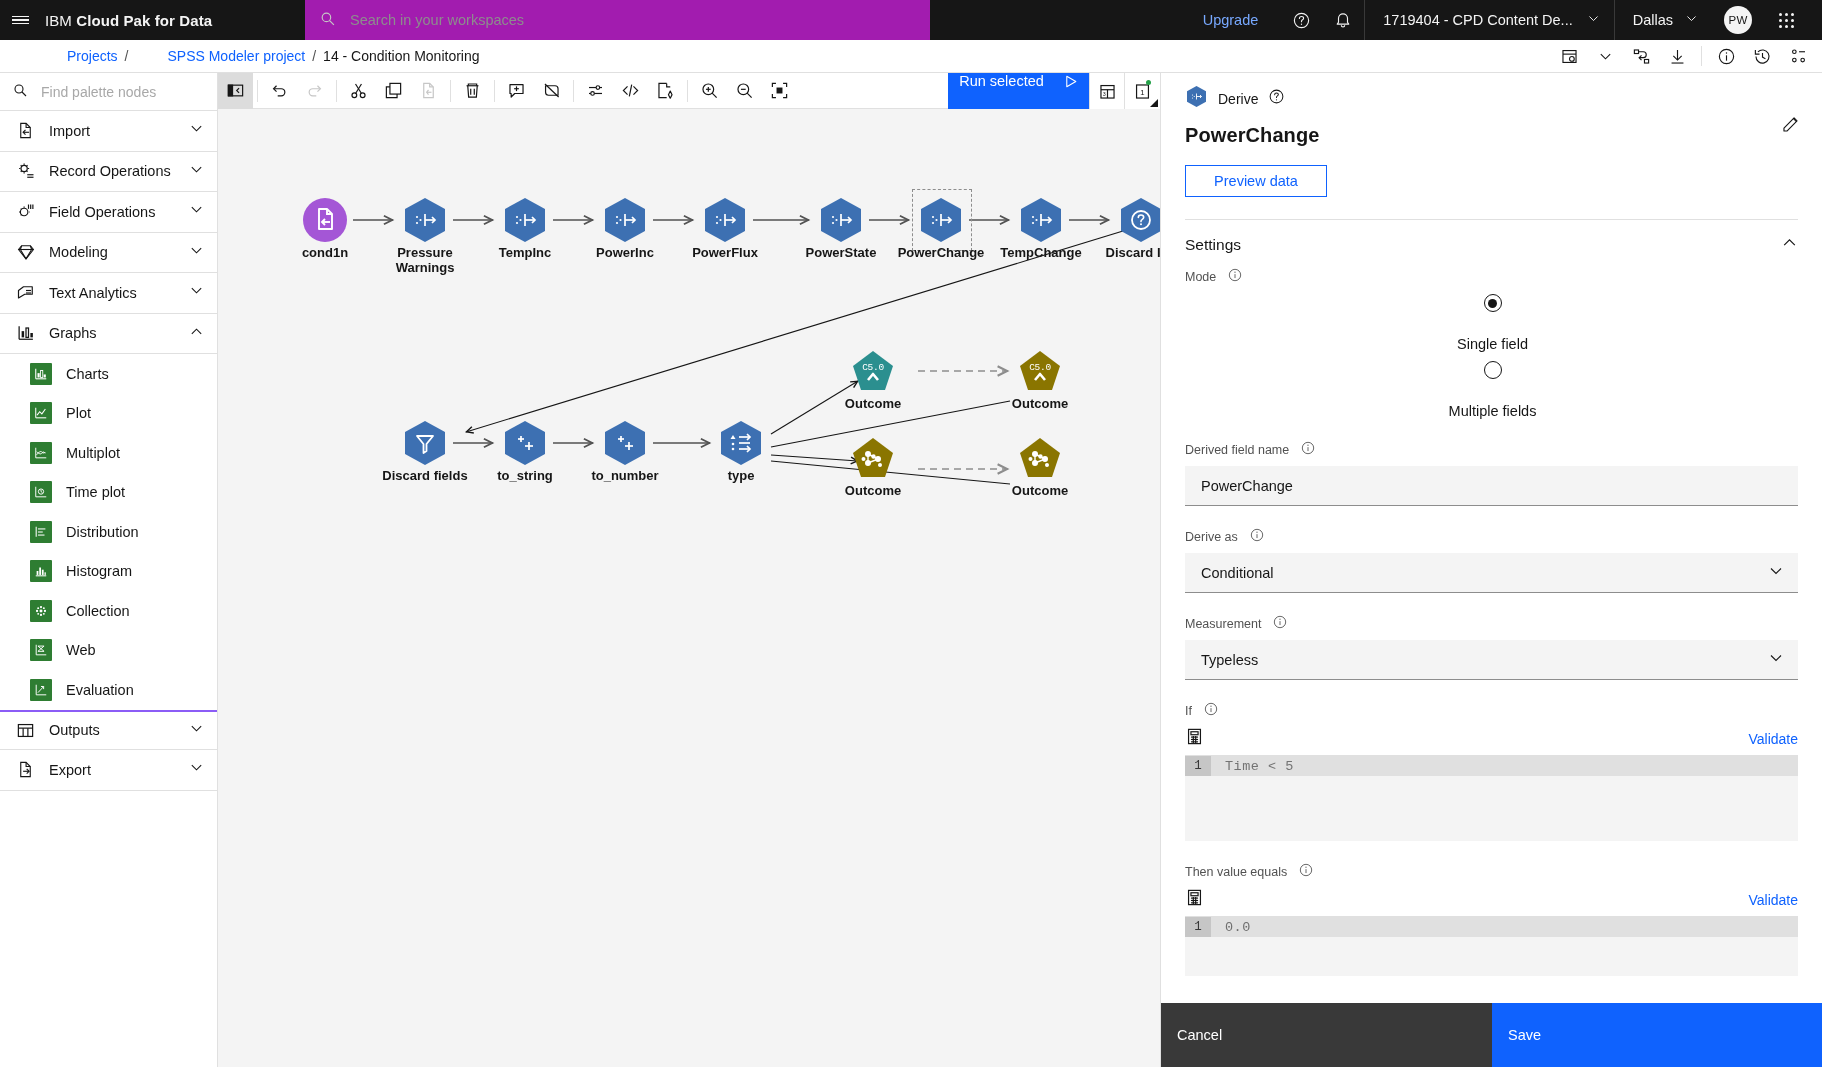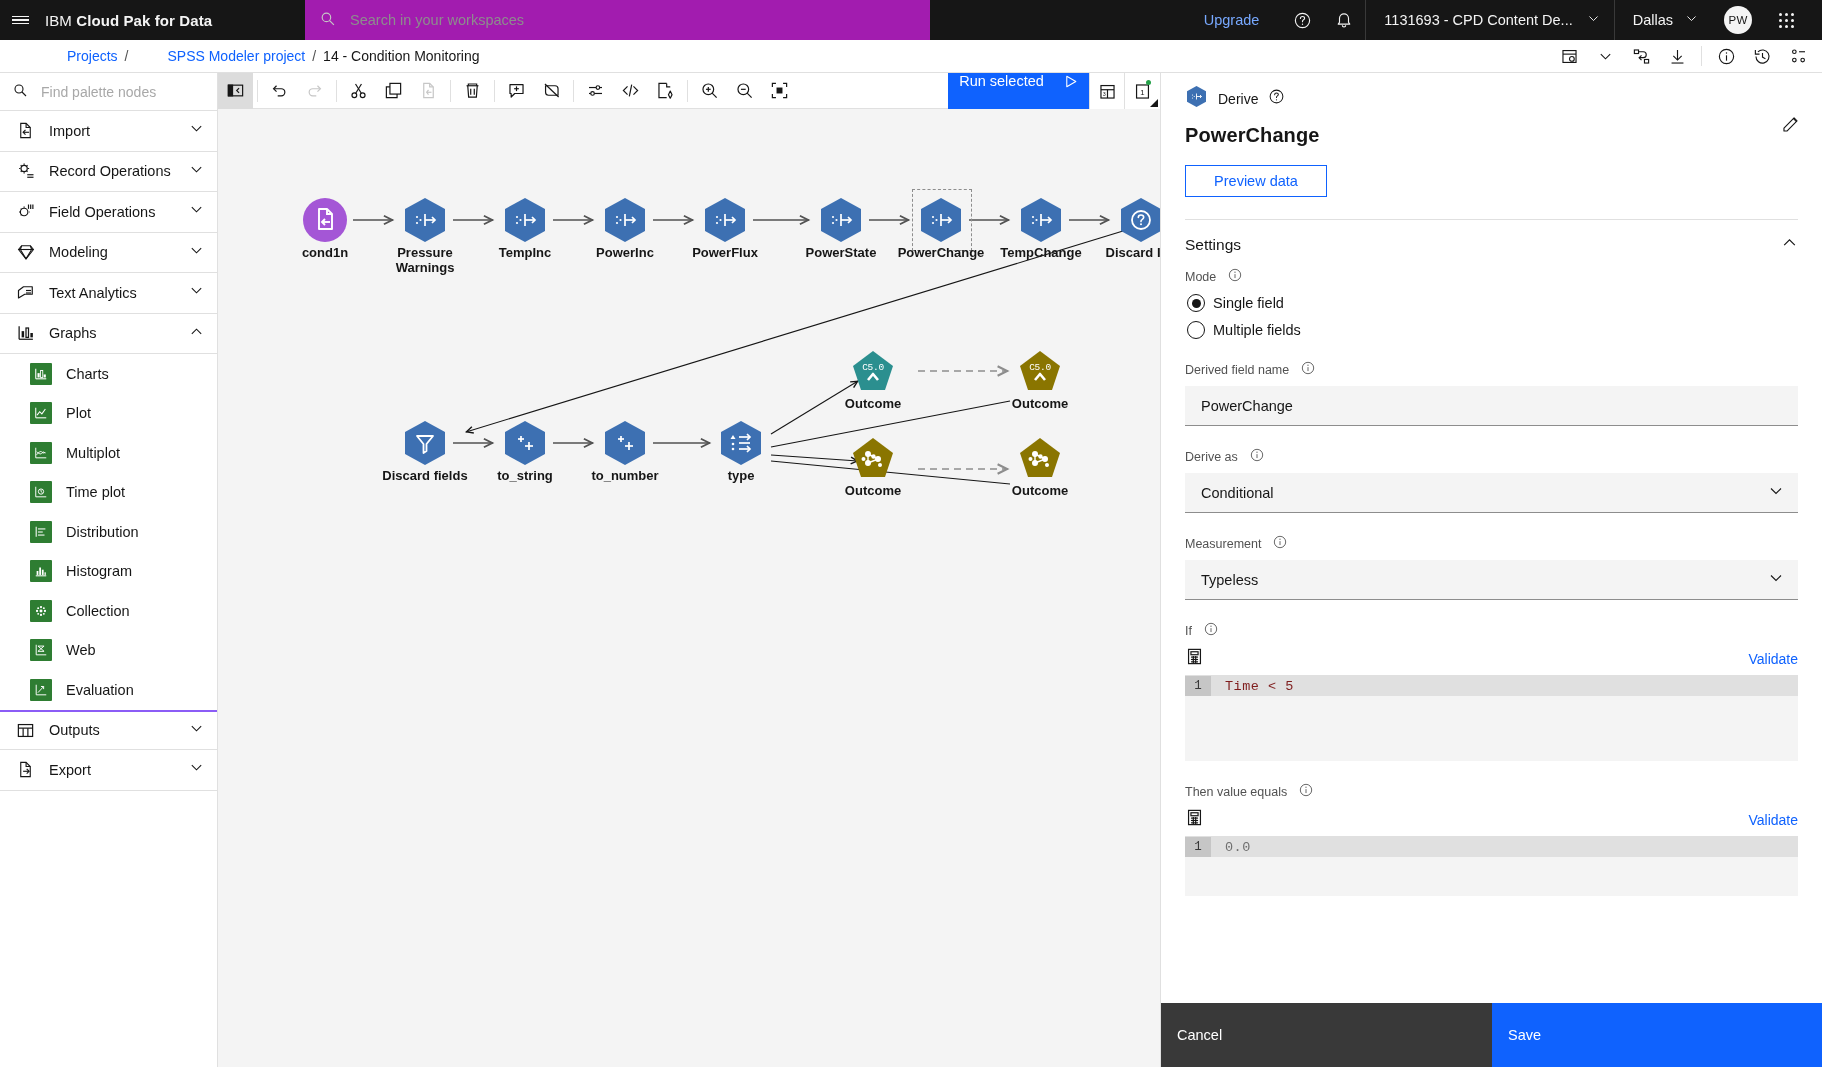--- a/index.html
+++ b/index.html
@@ -177,21 +177,21 @@
   .rp-section {
     display: flex; align-items: center; justify-content: space-between;
     padding: 14px 24px 13px 24px; cursor: pointer;
   }
   .rp-section .stitle { font-size: 15.5px; color: #161616; }
   .rp-body { padding: 0 24px; }
   .fl {
     font-size: 12.5px; color: #525252; display: flex; align-items: center; gap: 12px; margin-bottom: 8px;
   }
   .fl.mt { margin-top: 22px; }
-  .radio-row { display: flex; align-items: center; gap: 8px; margin: 9px 0 0 2px; cursor: pointer; }
+  .radio-row { display: flex; align-items: center; gap: 24px; margin: 9px 0 0 2px; cursor: pointer; flex-direction: column; }
   .radio {
     width: 18px; height: 18px; border: 1px solid #161616; border-radius: 50%;
     display: flex; align-items: center; justify-content: center; flex: 0 0 auto;
   }
   .radio.on::after { content:''; width: 9px; height: 9px; background: #161616; border-radius: 50%; }
   .radio-row .rlabel { font-size: 14.5px; color: #161616; }
   .textfield {
     height: 40px; background: #f4f4f4; border-bottom: 1px solid #8d8d8d;
     display: flex; align-items: center; padding: 0 16px; font-size: 14.5px; color: #161616;
   }
@@ -204,21 +204,21 @@
   .expr-validate { font-size: 14px; color: #0f62fe; cursor: pointer; }
   .expr-box {
     background: #f4f4f4; border-top: 1px solid #e0e0e0; height: 86px; overflow: hidden;
   }
   .expr-line { display: flex; align-items: stretch; height: 20px; background: #e0e0e0; }
   .expr-gutter {
     width: 26px; background: #c6c6c6; color: #393939; font-size: 12.5px;
     font-family: "Liberation Mono", monospace; display: flex; align-items: center; justify-content: center;
   }
   .expr-code {
-    flex: 1; font-family: "Liberation Mono", monospace; font-size: 13.5px; color: #7f1d1d;
+    flex: 1; font-family: "Liberation Mono", monospace; font-size: 13.5px; color: #737373;
     display: flex; align-items: center; padding-left: 14px; letter-spacing: .5px;
   }
   .expr-code.dim { color: #6f6f6f; }
   .rp-footer {
     position: absolute; bottom: 0; left: 0; width: 662px; height: 64px; display: flex;
   }
   .rp-cancel {
     flex: 1; background: #393939; color: #ffffff; font-size: 14.5px;
     display: flex; align-items: center; padding-left: 16px; cursor: pointer;
   }
@@ -264,21 +264,21 @@
       </svg>
     </div>
     <div class="tb-icon">
       <svg width="18" height="18" viewBox="0 0 32 32" fill="none" stroke="#f4f4f4" stroke-width="2">
         <path d="M8 13a8 8 0 1 1 16 0v7l2.2 3.4H5.8L8 20z" stroke-linejoin="round"></path>
         <path d="M13 25.5a3 3 0 0 0 6 0"></path>
       </svg>
     </div>
     <div class="tb-sep"></div>
     <div class="tb-acct">
-      <span>1131693 - CPD Content De...</span>
+      <span>1719404 - CPD Content De...</span>
       <span>
         <svg width="13" height="13" viewBox="0 0 32 32" fill="none" stroke="#f4f4f4" stroke-width="2.3">
           <polyline points="6,11 16,21 26,11"></polyline>
         </svg>
       </span>
     </div>
     <div class="tb-sep"></div>
     <div class="tb-region">
       <span>Dallas</span>
       <span>

